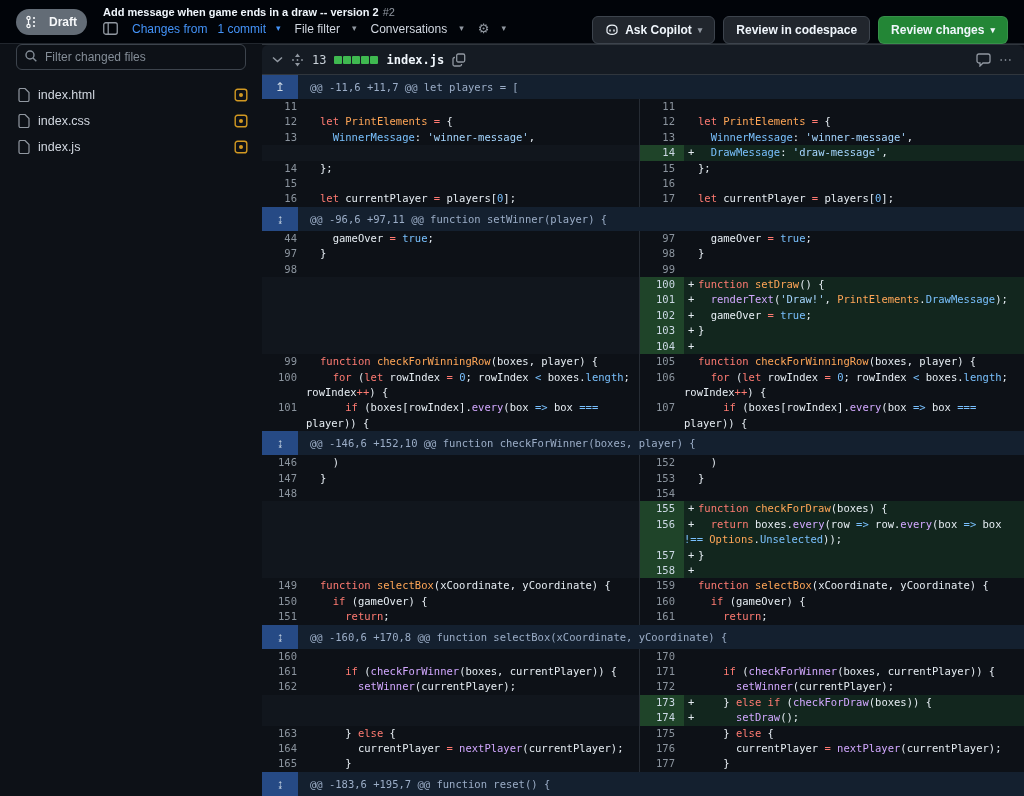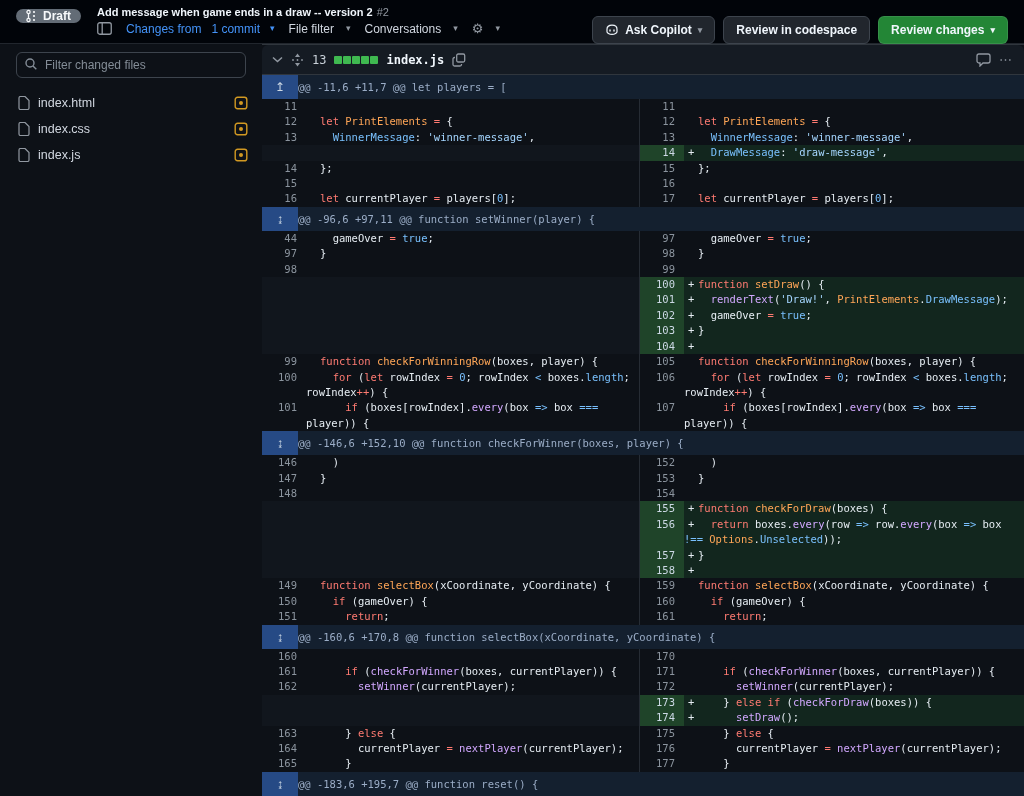--- a/index.html
+++ b/index.html
@@ -9,39 +9,39 @@
     --hunk-bg:#14202f; --hunk-gutter:#264a85; --filler:#11161d;
     --tok-k:#ff7b72; --tok-f:#ffa657; --tok-v:#79c0fd; --tok-s:#a5d6ff;
     --tok-m:#d2a8ff; --tok-o:#79c0fd; --orange:#d29922; --diffstat:#3fb950;
   }
   *{box-sizing:border-box;margin:0;padding:0}
   html,body{width:1024px;height:796px;overflow:hidden;background:var(--bg);
     font-family:"Liberation Sans",sans-serif;color:var(--fg)}
   
   .topbar{height:44px;background:var(--topbar-bg);display:flex;align-items:flex-start;
     padding:6px 16px 0 16px;border-bottom:1px solid #21262d}
-  .draft-pill{margin-top:3px;height:14px;border-radius:13px;background:#636c76;
-    display:flex;align-items:center;gap:5px;padding:0 10px 0 8px;flex:none}
+  .draft-pill{margin-top:3px;height:26px;border-radius:13px;background:#636c76;
+    display:flex;align-items:center;gap:11px;padding:0 10px 0 8px;flex:none}
   .draft-pill span{font-size:12px;font-weight:bold;color:#f6f8fa}
   .title-block{margin-left:16px;flex:1;min-width:0}
   .title-row{font-size:11px;font-weight:bold;color:#f0f6fc;white-space:nowrap}
   .title-row .pr-num{font-weight:normal;color:var(--muted);margin-left:4px}
   .nav-row{display:flex;align-items:center;gap:14px;margin-top:3px;font-size:12px}
   .nav-link{color:var(--link-blue);cursor:pointer;display:flex;align-items:center;gap:10px}
   .nav-item{color:#d1d7e0;cursor:pointer;display:flex;align-items:center;gap:12px}
   .caret{font-size:9px;color:var(--muted);line-height:1}
   .nav-link .caret{color:var(--link-blue)}
   .top-actions{display:flex;gap:8px;margin-top:10px;flex:none}
   .btn{height:28px;display:flex;align-items:center;gap:6px;padding:0 12px;
     font-size:12px;font-weight:bold;color:#f0f6fc;background:var(--btn-bg);
     border:1px solid var(--btn-border);border-radius:6px;cursor:pointer;white-space:nowrap}
   .btn.green{background:var(--green-btn);border-color:rgba(240,246,252,.1)}
   
   .content{display:flex;height:752px}
-  .sidebar{width:262px;flex:none;padding-top:8px}
+  .sidebar{width:262px;flex:none;}
   .filter-wrap{position:relative;margin:0 16px}
   .filter-input{width:230px;height:26px;background:var(--bg);border:1px solid var(--btn-border);
     border-radius:6px;color:var(--fg);font-size:12px;padding:0 8px 0 28px;outline:none}
   .filter-input::placeholder{color:#848d97}
   .filter-icon{position:absolute;left:8px;top:5px}
   .file-list{margin-top:12px}
   .file-item{height:26px;display:flex;align-items:center;gap:8px;padding:0 14px 0 18px;cursor:pointer}
   .file-item .fname{font-size:12.5px;color:#d1d7e0;flex:1}
   
   .diff{width:762px;flex:none;border-top:1px solid var(--border)}
@@ -65,21 +65,21 @@
     font:10.5px/15.4px "DejaVu Sans Mono",monospace;color:var(--fg)}
   .marker{display:inline-block;width:14px;padding-left:4px}
   .num.add{background:var(--added-num-bg);color:#cdd9e5}
   .code.add{background:var(--added-bg)}
   .half .empty{flex:1;background:var(--filler)}
   .tok-k{color:var(--tok-k)} .tok-f{color:var(--tok-f)} .tok-v{color:var(--tok-v)}
   .tok-s{color:var(--tok-s)} .tok-m{color:var(--tok-m)} .tok-o{color:var(--tok-o)} .tok-p{color:var(--fg)}
   .hunk-row{display:flex;height:24px;background:var(--hunk-bg)}
   .hunk-exp{width:36px;flex:none;background:var(--hunk-gutter);color:#cdd9e5;
     text-align:center;font-size:12px;line-height:24px;cursor:pointer}
-  .hunk-text{flex:1;font:10.5px/24px "DejaVu Sans Mono",monospace;color:#9badc7;
+  .hunk-text{flex:1;font:10.5px/24px "DejaVu Sans Mono",monospace;color:#9badc7;padding-left:12px;
     white-space:nowrap;overflow:hidden}
   svg{display:block}
 </style>
 </head>
 <body>
 
 <div class="topbar">
   <div class="draft-pill">
     <span class="icon">
       <svg width="14" height="14" viewBox="0 0 14 14">

